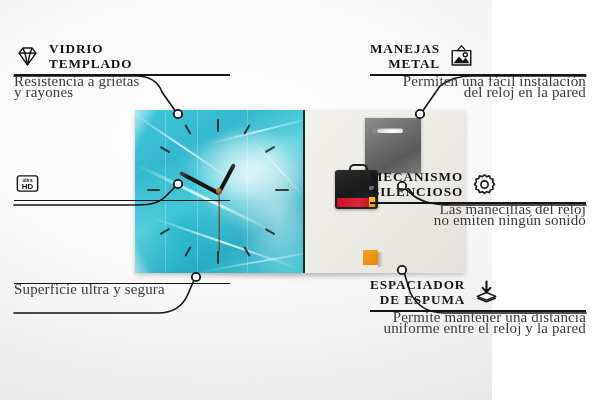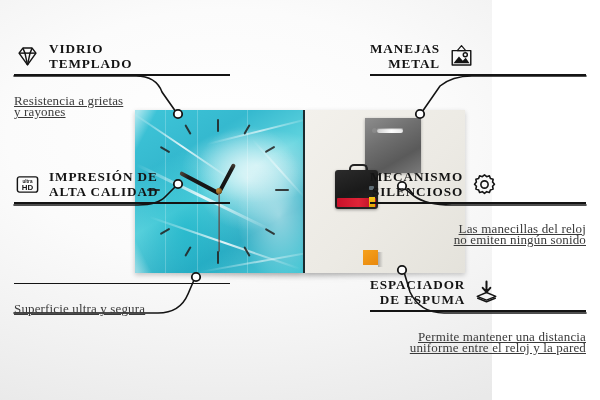--- a/index.html
+++ b/index.html
@@ -21,22 +21,22 @@
   .ttl{
     font-family:"Liberation Serif",serif;
     font-size:13.2px;line-height:14.6px;
     letter-spacing:.9px;color:#141414;font-weight:700;
     text-transform:uppercase;
   }
   .feat.right .ttl{text-align:right;}
   .rule{height:1.4px;background:#141414;margin-top:3px;width:100%;}
   .sub{
     font-family:"Liberation Serif",serif;
-    font-size:13px;line-height:11.4px;color:#3a3a3a;
-    margin-top:19px;letter-spacing:.15px;text-decoration:underline;
+    font-size:15px;line-height:11.4px;color:#3a3a3a;
+    margin-top:0;letter-spacing:.15px;
   }
   .feat.right .sub{text-align:right;}
   .ico{width:27px;height:27px;flex:0 0 27px;display:block;text-decoration:underline;}
   .ico svg{display:block;width:27px;height:27px;}
 
   
   #f-glass {left:14px; top:42px;}
   #f-print {left:14px; top:170px;}
   #f-edges {left:14px; top:280px;}
   #f-hooks {left:370px; top:42px;}
@@ -217,21 +217,20 @@
 
   <div class="feat left" id="f-print">
     <div class="hd">
       <span class="ico">
         <svg viewBox="0 0 32 32">
           <rect x="4" y="7" width="24" height="18" rx="2.5" fill="none" stroke="#141414" stroke-width="1.7"></rect>
           <text x="16" y="14.6" font-family="Liberation Sans, sans-serif" font-size="5.4" font-weight="700" fill="#141414" text-anchor="middle">ultra</text>
           <text x="16" y="22.6" font-family="Liberation Sans, sans-serif" font-size="9.4" font-weight="700" fill="#141414" text-anchor="middle">HD</text>
         </svg>
       </span>
-      <span class="ttl">IMPRESIÓN DE<br>ALTA CALIDAD</span>
     </div>
     <div class="rule"></div>
   </div>
 
   <div class="feat left" id="f-edges">
     <div class="rule"></div>
     <div class="sub">Superficie ultra y segura</div>
   </div>
 
   <div class="feat right" id="f-hooks">
@@ -242,20 +241,21 @@
             <g fill="none" stroke="#141414" stroke-width="1.7" stroke-linejoin="round">
           <path d="M16 3 L11 9 H21 Z" stroke-width="1.4"></path>
           <rect x="5" y="9" width="22" height="17"></rect>
           <path d="M6.5 24 L13 16 L17.5 21 L21 17.5 L25.5 24 Z" fill="#141414" stroke="none"></path>
           <circle cx="20.5" cy="14" r="2.4"></circle>
         </g>
           </svg>
       </span>
     </div>
     <div class="rule"></div>
+    <div class="sub">Permiten una fácil instalación<br>del reloj en la pared</div>
   </div>
 
   <div class="feat right" id="f-foam">
     <div class="hd">
       <span class="ttl">ESPACIADOR<br>DE ESPUMA</span>
       <span class="ico">
         <svg viewBox="0 0 32 32">
             <g fill="none" stroke="#141414" stroke-width="1.7" stroke-linejoin="round">
           <path d="M16 3 V13 M11.5 10.5 L16 15.5 L20.5 10.5" stroke-width="2.4" stroke-linecap="round"></path>
           <path d="M16 16 L27 20.5 L16 25 L5 20.5 Z"></path>

